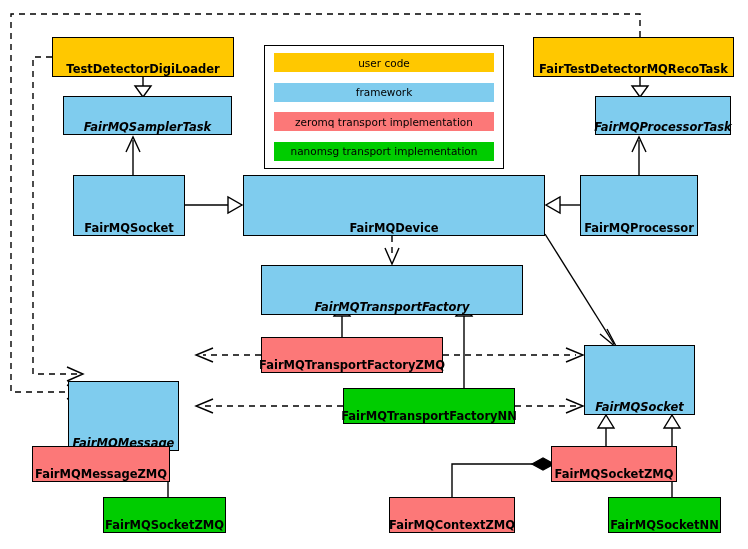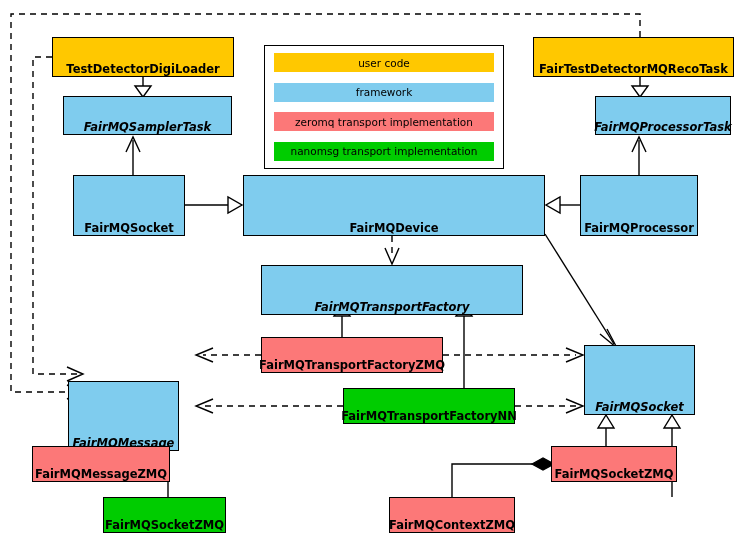--- a/index.html
+++ b/index.html
@@ -203,20 +203,23 @@
   </div>
 
   <div class="node" style="left:103px;top:497px;width:123px;height:36px;background:#00CC00;">
     <span>FairMQSocketZMQ</span>
   </div>
 
   <div class="node" style="left:551px;top:446px;width:126px;height:36px;background:#FC7878;">
     <span>FairMQSocketZMQ</span>
   </div>
 
+  <div class="node" style="left:608px;top:497px;width:113px;height:36px;background:#00CC00;">
+    <span>FairMQSocketNN</span>
+  </div>
 
   <div class="node" style="left:389px;top:497px;width:126px;height:36px;background:#FC7878;">
     <span>FairMQContextZMQ</span>
   </div>
 
   <div class="legend-box" style="left:264px;top:29px;width:240px;height:124px;margin-top:16px;">
     <div class="legend-row" style="background:#FFC800;">
       <span>user code</span>
     </div>
     <div class="legend-row" style="background:#7FCCEE;">

